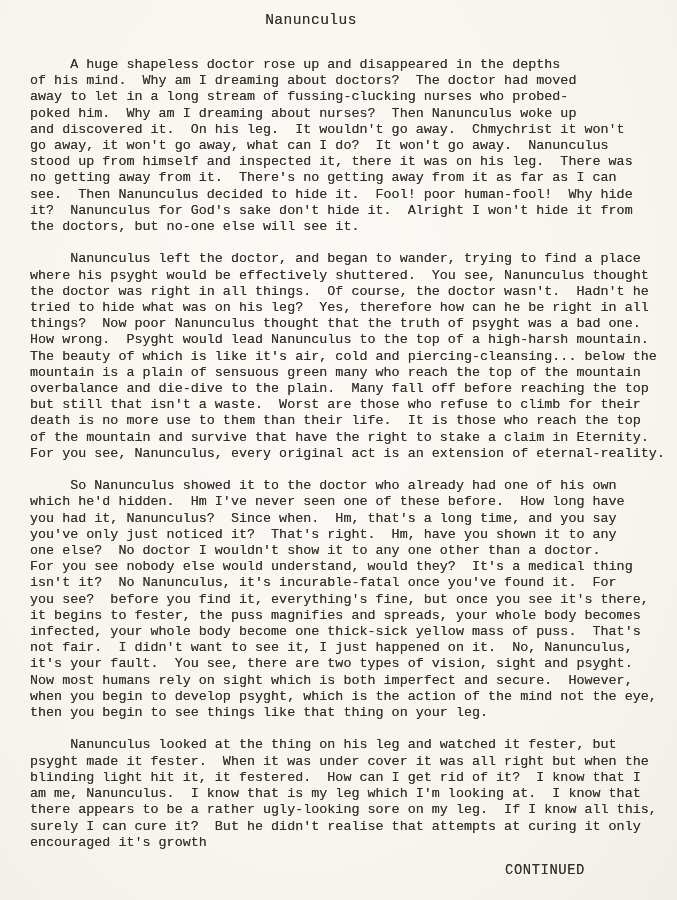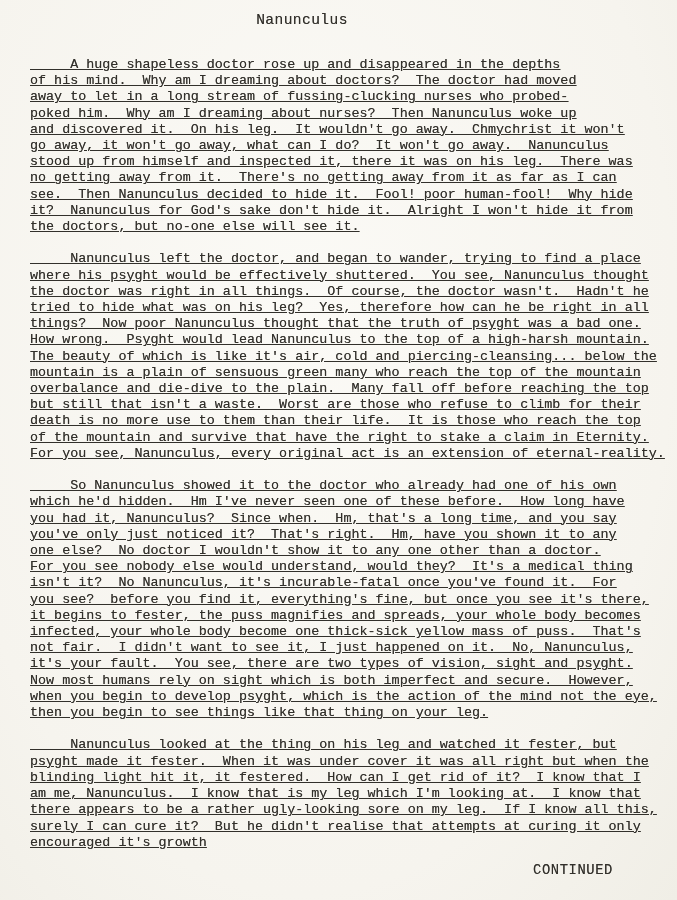--- a/index.html
+++ b/index.html
@@ -16,50 +16,48 @@
   .page {
     position: absolute;
     inset: 0;
     font-family: "Liberation Mono", "DejaVu Sans Mono", monospace;
     color: #32302b;
     text-shadow: 0 0 0.5px rgba(45, 42, 38, 0.65);
   }
   .doc-title {
     position: absolute;
     top: 11px;
-    left: 302px;
+    left: 311px;
     transform: translateX(-50%);
     font-size: 14.6px;
     line-height: 18px;
     white-space: pre;
     letter-spacing: 0.4px;
     text-align: right;
   }
   .body-text {
     position: absolute;
     top: 57px;
     left: 30px;
     width: 647px;
     font-size: 13.4px;
     line-height: 16.2px;
   }
   .para {
     white-space: pre;
     margin: 0 0 16.2px 0;
-    text-decoration: underline;
   }
   .footer-label {
     position: absolute;
     top: 862px;
     left: 505px;
     font-size: 13.8px;
     line-height: 17px;
     white-space: pre;
     letter-spacing: 0.6px;
-    margin-left: 28px;
   }
 </style>
 </head>
 <body>
 
 <div class="page">
   <div class="doc-title">Nanunculus</div>
 
   <div class="body-text">
     <div class="para">     A huge shapeless doctor rose up and disappeared in the depths

